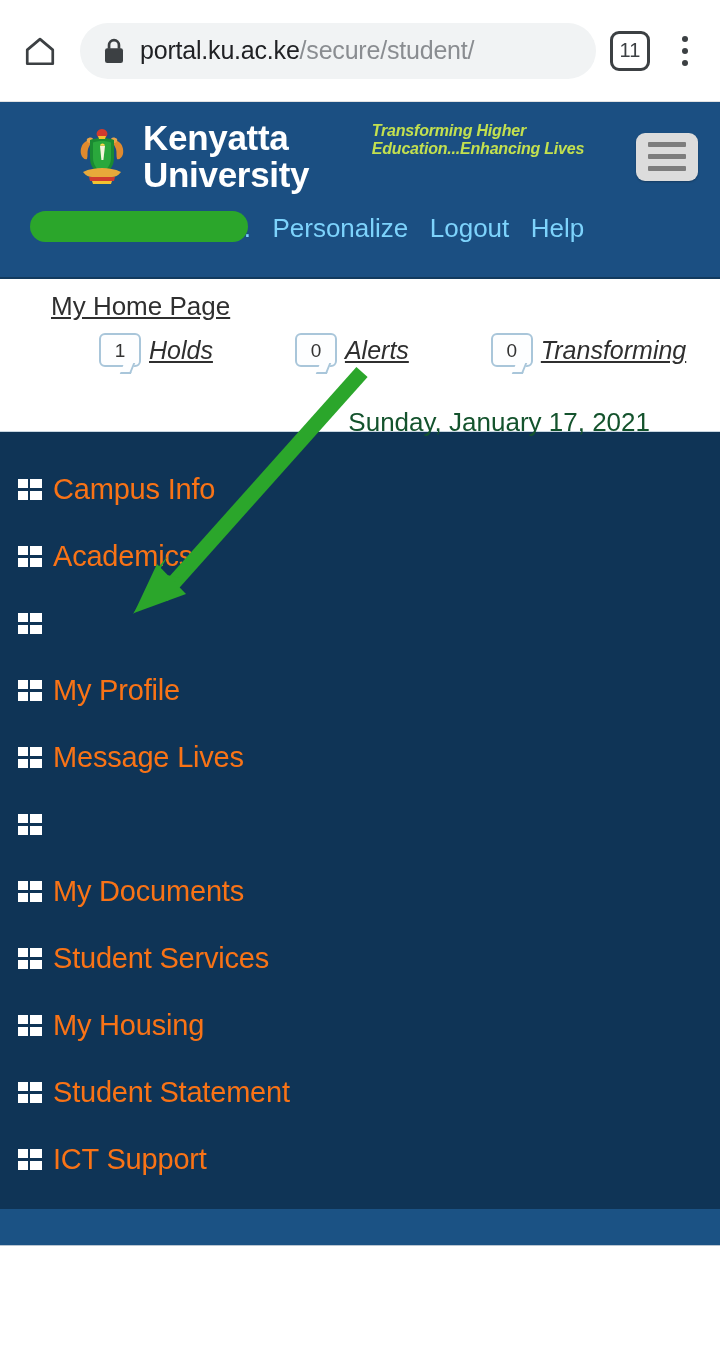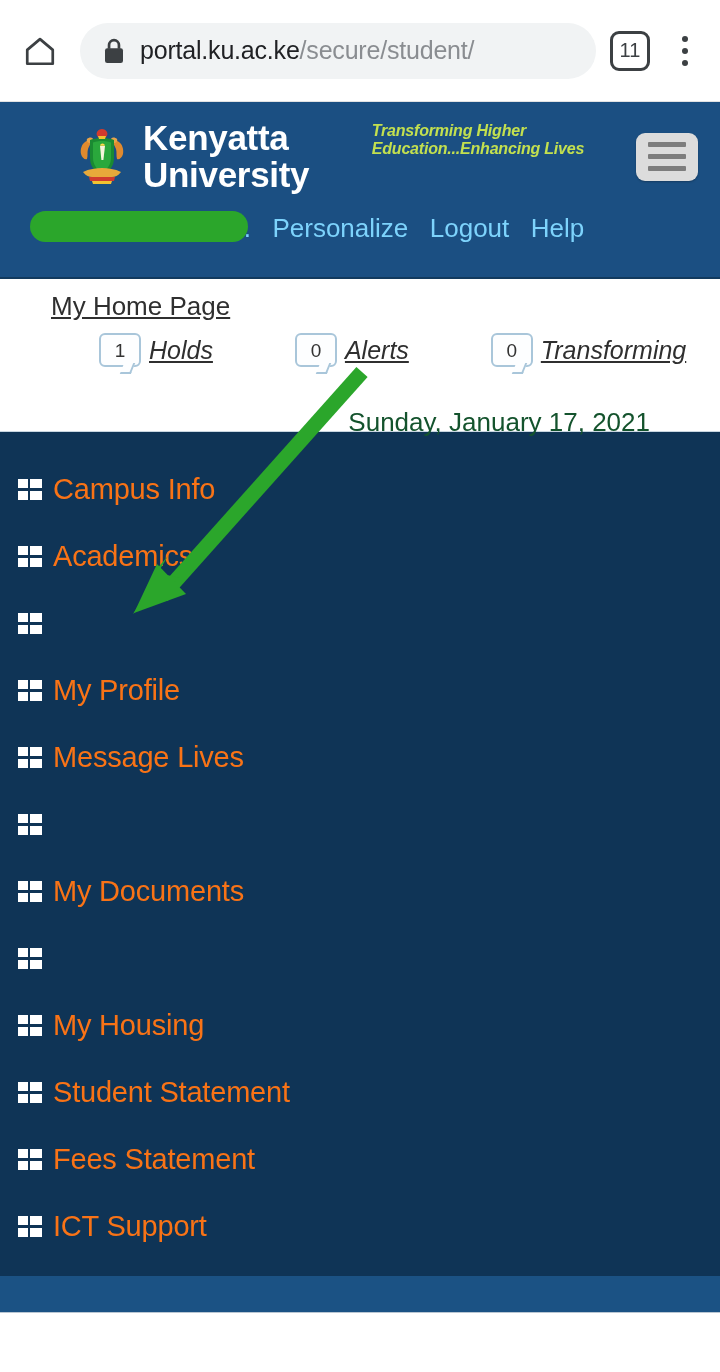--- a/index.html
+++ b/index.html
@@ -484,20 +484,21 @@
     <span class="nav-label">My Documents</span>
   </div>
 
   <div class="nav-item">
     <span class="grid-icon">
         <i></i>
         <i></i>
         <i></i>
         <i></i>
       </span>
+    <span class="nav-label">Student Services</span>
   </div>
 
   <div class="nav-item">
     <span class="grid-icon">
         <i></i>
         <i></i>
         <i></i>
         <i></i>
       </span>
     <span class="nav-label">My Housing</span>
@@ -506,29 +507,20 @@
   <div class="nav-item">
     <span class="grid-icon">
         <i></i>
         <i></i>
         <i></i>
         <i></i>
       </span>
     <span class="nav-label">Student Statement</span>
   </div>
 
-  <div class="nav-item">
-    <span class="grid-icon">
-        <i></i>
-        <i></i>
-        <i></i>
-        <i></i>
-      </span>
-    <span class="nav-label">Fees Statement</span>
-  </div>
 
   <div class="nav-item">
     <span class="grid-icon">
         <i></i>
         <i></i>
         <i></i>
         <i></i>
       </span>
     <span class="nav-label">ICT Support</span>
   </div>

